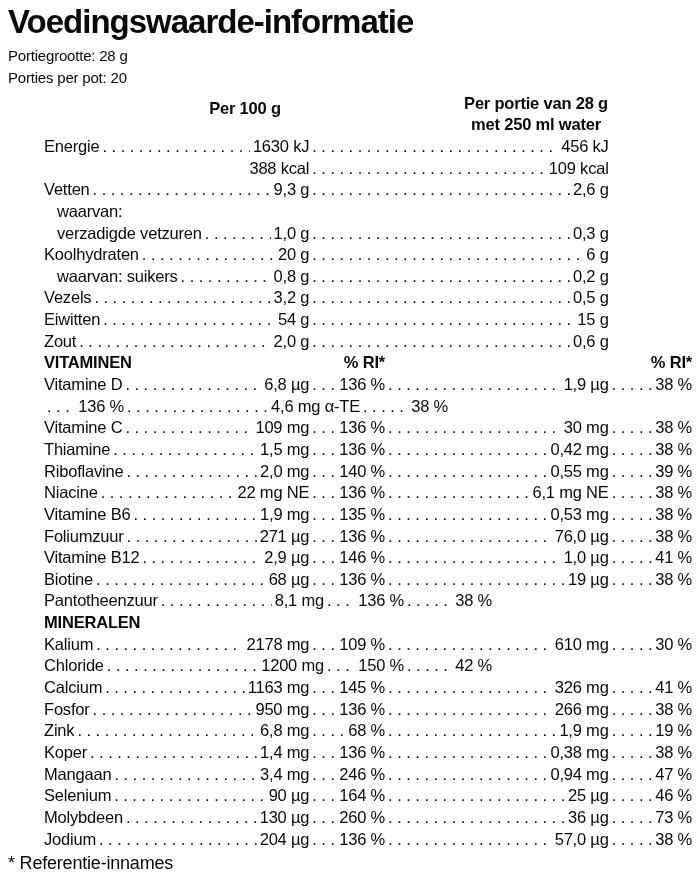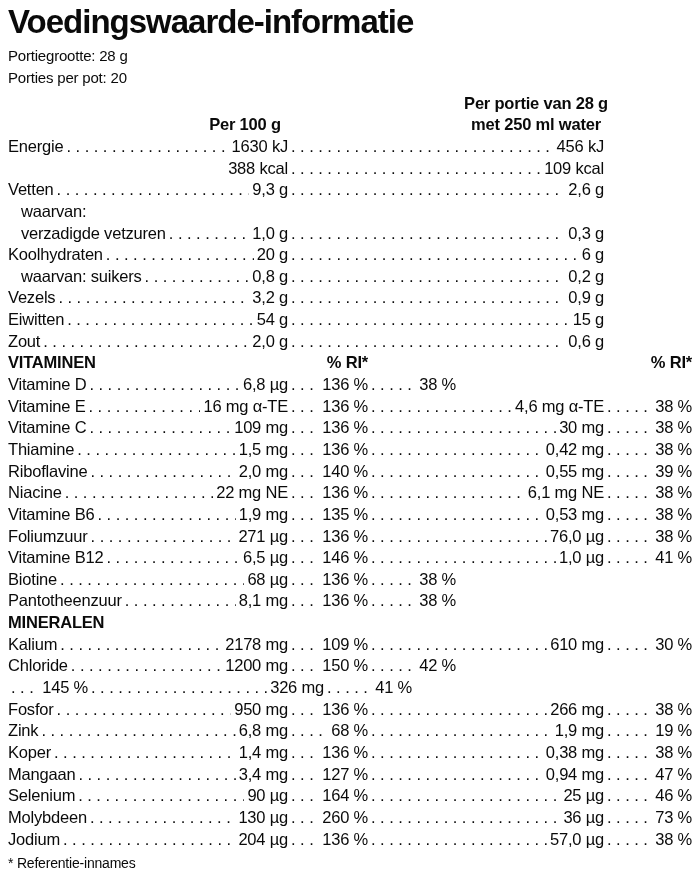--- a/index.html
+++ b/index.html
@@ -8,44 +8,44 @@
     font-family:"Liberation Sans", sans-serif;
     color:#0a0a0a;letter-spacing:-0.2px;
   }
   .page{padding:2px 20px 0 8px;width:684px;}
   .title{
     font-size:33px;font-weight:700;letter-spacing:-1px;
     margin:3px 0 6px 0;line-height:34px;
   }
   .sub{font-size:15px;line-height:22px;}
   .cols-header{position:relative;height:47px;font-weight:700;font-size:16.5px;line-height:21px;}
-  .h100{position:absolute;left:187px;bottom:1px;width:100px;text-align:center;}
+  .h100{position:absolute;left:187px;bottom:17px;width:100px;text-align:center;}
   .hpor{position:absolute;left:448px;bottom:1px;width:160px;text-align:center;}
   .tbl{width:684px;font-size:16.5px;}
-  .trow{display:flex;line-height:21.65px;height:21.65px;}
+  .trow{display:flex;line-height:21.65px;height:21.65px;margin-left:36px;}
   .seg{display:flex;align-items:baseline;overflow:hidden;}
   .seg.a{width:280px;}
   .seg.b{width:80px;}
   .seg.c{width:236px;}
   .seg.d{width:88px;}
   .seg.cw{width:316px;}
   .seg.ab{width:360px;justify-content:space-between;}
   .seg.cd{width:324px;justify-content:flex-end;}
   .lbl{white-space:nowrap;}
   .lbl.ind{padding-left:13px;}
   .val{white-space:nowrap;}
   .sec-lbl{font-weight:700;white-space:nowrap;}
   .ri-h{font-weight:700;white-space:nowrap;}
   .dots{flex:1 1 0;min-width:8px;overflow:hidden;white-space:nowrap;margin:0 3px;}
   .dots::after{
     content:"......................................................................................................";
     letter-spacing:4.5px;
   }
   .hide-dots::after{visibility:hidden;}
-  .footnote{font-size:14px;line-height:22px;margin-top:2px;}
+  .footnote{font-size:18px;line-height:22px;margin-top:2px;}
 </style>
 </head>
 <body>
 
 <div class="page">
   <div class="title">Voedingswaarde-informatie</div>
   <div class="sub">Portiegrootte: 28 g</div>
   <div class="sub">Porties per pot: 20</div>
 
   <div class="cols-header">
@@ -135,21 +135,21 @@
         <div class="seg d"></div>
       </div>
       <div class="trow">
         <div class="seg a">
           <span class="lbl">Vezels</span>
           <span class="dots"></span>
           <span class="val">3,2 g</span>
         </div>
         <div class="seg cw">
           <span class="dots"></span>
-          <span class="val">0,9 g</span>
+          <span class="val">0,5 g</span>
         </div>
         <div class="seg d"></div>
       </div>
       <div class="trow">
         <div class="seg a">
           <span class="lbl">Eiwitten</span>
           <span class="dots"></span>
           <span class="val">54 g</span>
         </div>
         <div class="seg cw">
@@ -182,31 +182,30 @@
       <div class="trow">
         <div class="seg a">
           <span class="lbl">Vitamine D</span>
           <span class="dots"></span>
           <span class="val">6,8 µg</span>
         </div>
         <div class="seg b">
           <span class="dots"></span>
           <span class="val">136 %</span>
         </div>
-        <div class="seg d">
-          <span class="dots"></span>
-          <span class="val">38 %</span>
-        </div>
-      </div>
-      <div class="trow">
-        <div class="seg a">
-          <span class="lbl">Vitamine E</span>
-          <span class="dots"></span>
-          <span class="val">16 mg α-TE</span>
-        </div>
+        <div class="seg c">
+          <span class="dots"></span>
+          <span class="val">1,9 µg</span>
+        </div>
+        <div class="seg d">
+          <span class="dots"></span>
+          <span class="val">38 %</span>
+        </div>
+      </div>
+      <div class="trow">
         <div class="seg b">
           <span class="dots"></span>
           <span class="val">136 %</span>
         </div>
         <div class="seg c">
           <span class="dots"></span>
           <span class="val">4,6 mg α-TE</span>
         </div>
         <div class="seg d">
           <span class="dots"></span>
@@ -324,21 +323,21 @@
         </div>
         <div class="seg d">
           <span class="dots"></span>
           <span class="val">38 %</span>
         </div>
       </div>
       <div class="trow">
         <div class="seg a">
           <span class="lbl">Vitamine B12</span>
           <span class="dots"></span>
-          <span class="val">6,5 µg</span>
+          <span class="val">2,9 µg</span>
         </div>
         <div class="seg b">
           <span class="dots"></span>
           <span class="val">146 %</span>
         </div>
         <div class="seg c">
           <span class="dots"></span>
           <span class="val">1,0 µg</span>
         </div>
         <div class="seg d">
@@ -348,20 +347,24 @@
       </div>
       <div class="trow">
         <div class="seg a">
           <span class="lbl">Biotine</span>
           <span class="dots"></span>
           <span class="val">68 µg</span>
         </div>
         <div class="seg b">
           <span class="dots"></span>
           <span class="val">136 %</span>
+        </div>
+        <div class="seg c">
+          <span class="dots"></span>
+          <span class="val">19 µg</span>
         </div>
         <div class="seg d">
           <span class="dots"></span>
           <span class="val">38 %</span>
         </div>
       </div>
       <div class="trow">
         <div class="seg a">
           <span class="lbl">Pantotheenzuur</span>
           <span class="dots"></span>
@@ -410,20 +413,25 @@
         <div class="seg b">
           <span class="dots"></span>
           <span class="val">150 %</span>
         </div>
         <div class="seg d">
           <span class="dots"></span>
           <span class="val">42 %</span>
         </div>
       </div>
       <div class="trow">
+        <div class="seg a">
+          <span class="lbl">Calcium</span>
+          <span class="dots"></span>
+          <span class="val">1163 mg</span>
+        </div>
         <div class="seg b">
           <span class="dots"></span>
           <span class="val">145 %</span>
         </div>
         <div class="seg c">
           <span class="dots"></span>
           <span class="val">326 mg</span>
         </div>
         <div class="seg d">
           <span class="dots"></span>
@@ -488,21 +496,21 @@
         </div>
       </div>
       <div class="trow">
         <div class="seg a">
           <span class="lbl">Mangaan</span>
           <span class="dots"></span>
           <span class="val">3,4 mg</span>
         </div>
         <div class="seg b">
           <span class="dots"></span>
-          <span class="val">127 %</span>
+          <span class="val">246 %</span>
         </div>
         <div class="seg c">
           <span class="dots"></span>
           <span class="val">0,94 mg</span>
         </div>
         <div class="seg d">
           <span class="dots"></span>
           <span class="val">47 %</span>
         </div>
       </div>

